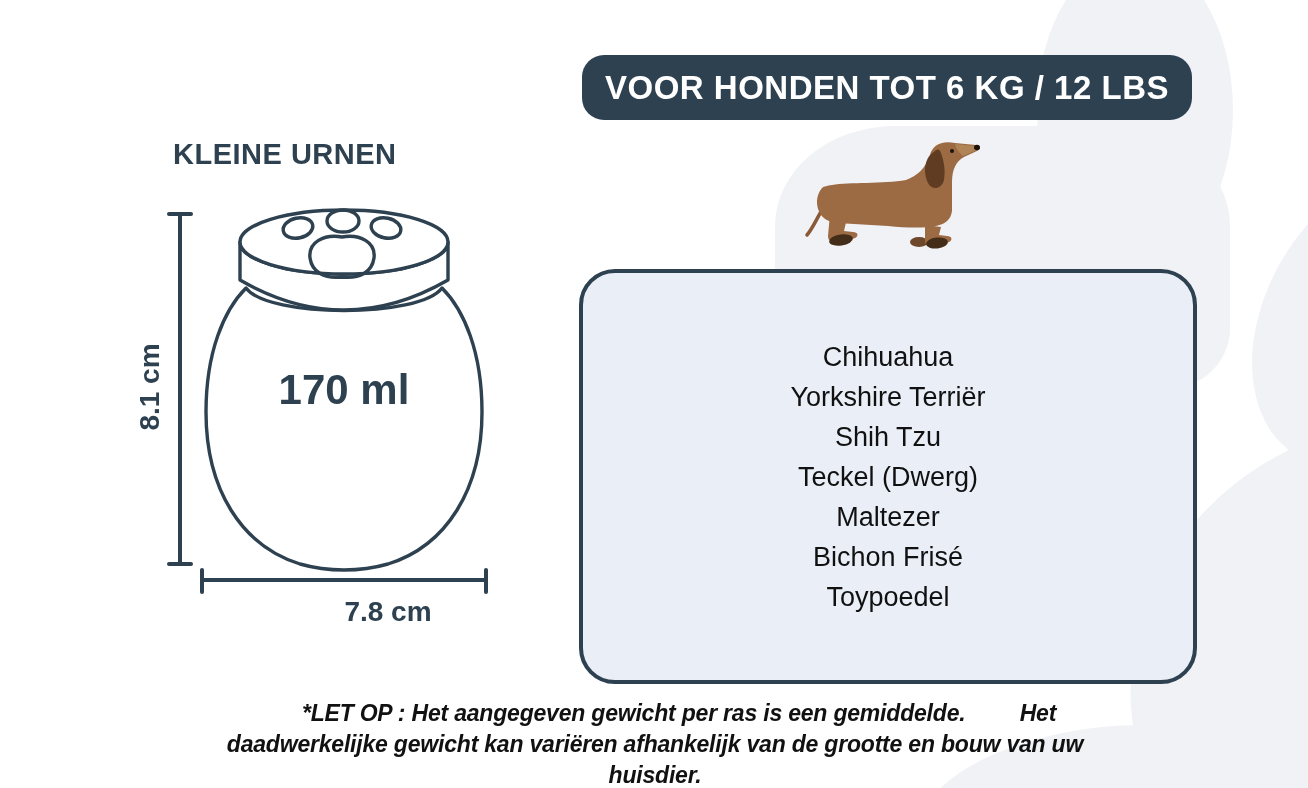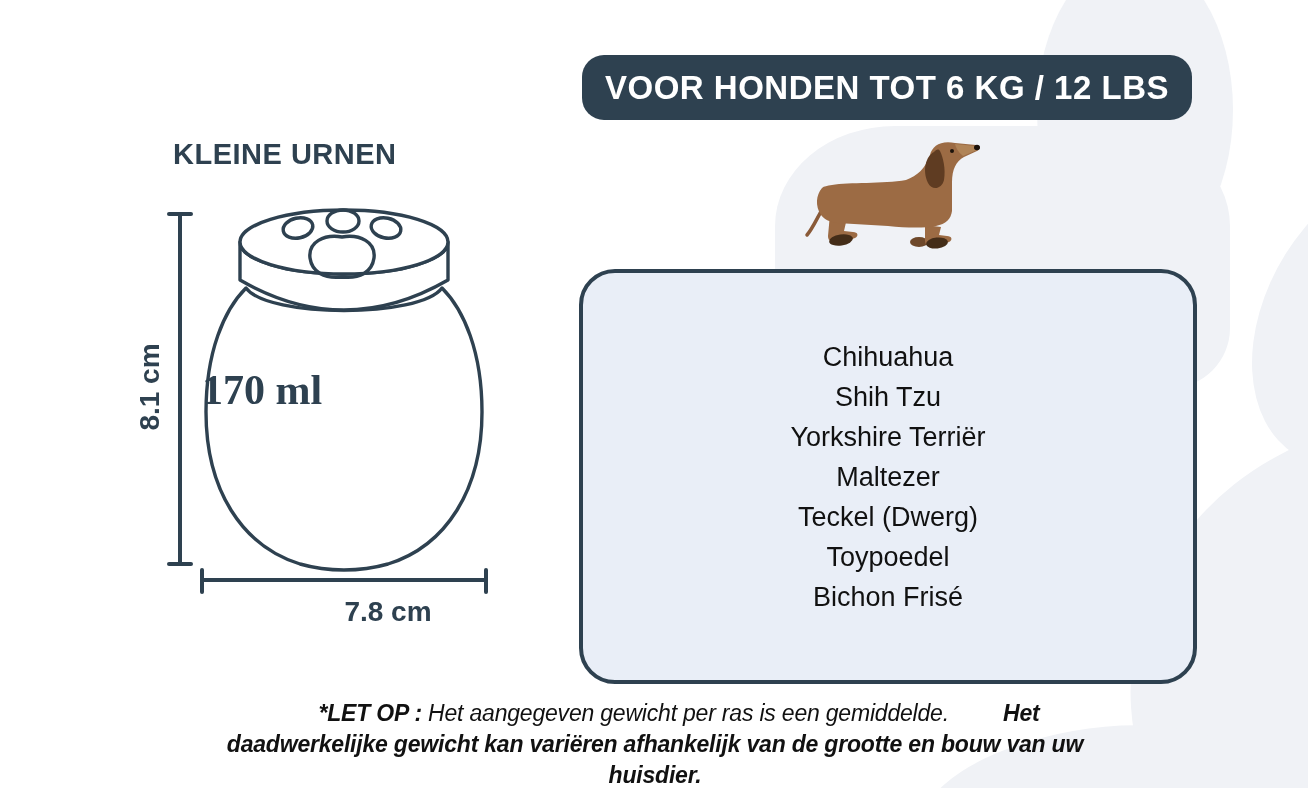--- a/index.html
+++ b/index.html
@@ -25,22 +25,22 @@
     background:var(--slate);display:flex;align-items:center;justify-content:center;
   }
   .banner span{color:#fff;font-size:33px;font-weight:700;letter-spacing:.5px;white-space:nowrap;}
   
   .title{
     position:absolute;left:173px;top:124px;width:340px;
     font-size:29px;font-weight:700;letter-spacing:.5px;color:var(--slate);margin-top:14px;
   }
   .urn-svg{position:absolute;left:194px;top:200px;width:300px;height:380px;}
   .volume{
-    position:absolute;left:202px;top:368px;width:260px;
-    font-size:42px;font-weight:700;line-height:44px;color:var(--slate);font-family:Liberation Serif, serif;
+    position:absolute;left:214px;top:368px;width:260px;text-align:center;
+    font-size:42px;font-weight:700;line-height:44px;color:var(--slate);
   }
   .dim{position:absolute;background:var(--slate);border-radius:2px;}
   .dim-v-line{left:178px;top:214px;width:4px;height:350px;}
   .dim-v-cap-top{left:167px;top:212px;width:26px;height:4px;}
   .dim-v-cap-bot{left:167px;top:562px;width:26px;height:4px;}
   .dim-h-line{left:202px;top:578px;width:286px;height:4px;}
   .dim-h-cap-l{left:200px;top:568px;width:4px;height:26px;}
   .dim-h-cap-r{left:484px;top:568px;width:4px;height:26px;}
   .dim-label{position:absolute;font-size:28px;font-weight:700;color:var(--slate);white-space:nowrap;}
   .dim-label-h{left:344px;top:612px;transform:translate(-50%,-50%);margin-left:44px;}
@@ -54,21 +54,21 @@
     display:flex;align-items:center;justify-content:center;
   }
   .breed-list{display:flex;flex-direction:column;align-items:center;}
   .breed{font-size:27px;line-height:40px;color:var(--ink);text-align:center;}
   
   .note{
     position:absolute;left:188px;top:698px;width:934px;text-align:center;
     font-size:23px;font-style:italic;line-height:31px;color:var(--ink);letter-spacing:-.2px;
   }
   .n-bold{font-weight:700;margin-left:48px;}
-  .n-reg{font-weight:400;}
+  .n-reg{font-weight:700;}
   
   .ln{stroke:var(--slate);stroke-width:3.4;fill:#fff;stroke-linecap:round;stroke-linejoin:round;}
   .ln-n{stroke:var(--slate);stroke-width:3.4;fill:none;stroke-linecap:round;stroke-linejoin:round;}
 </style>
 </head>
 <body>
 
 <div id="canvas">
 
   <div class="bg bg-pad-mid"></div>
@@ -127,26 +127,26 @@
          L 152,5 C 138,2 129,8 127,17 C 123,30 114,38 103,42 C 80,46 46,44 29,47 C 24,48 21,48 19,50 Z"></path>
     <path style="fill:var(--dog-muzzle)" d="M 152,6 L 172,8 L 174,12 L 160,18 C 155,14 153,10 152,6 Z"></path>
     <path style="fill:var(--dog-dark)" d="M 131,14 C 123,18 119,32 125,45 C 129,53 139,51 141,42 C 143,31 140,19 137,13 C 135,10 133,12 131,14 Z"></path>
     <circle cx="149" cy="13" r="2" style="fill:#1c120a"></circle>
     <ellipse cx="174" cy="9.5" rx="3" ry="2.8" style="fill:#1c120a"></ellipse>
   </svg>
 
   <div class="breed-box">
     <div class="breed-list">
         <div class="breed">Chihuahua</div>
+        <div class="breed">Yorkshire Terriër</div>
         <div class="breed">Shih Tzu</div>
-        <div class="breed">Yorkshire Terriër</div>
+        <div class="breed">Teckel (Dwerg)</div>
         <div class="breed">Maltezer</div>
-        <div class="breed">Teckel (Dwerg)</div>
+        <div class="breed">Bichon Frisé</div>
         <div class="breed">Toypoedel</div>
-        <div class="breed">Bichon Frisé</div>
       </div>
   </div>
 
   <div class="note">
     <span class="n-bold">*LET OP :</span>
     <span class="n-reg">Het aangegeven gewicht per ras is een gemiddelde.</span>
     <span class="n-bold">Het daadwerkelijke gewicht kan variëren afhankelijk van de grootte en bouw van uw huisdier.</span>
   </div>
 
 </div>

